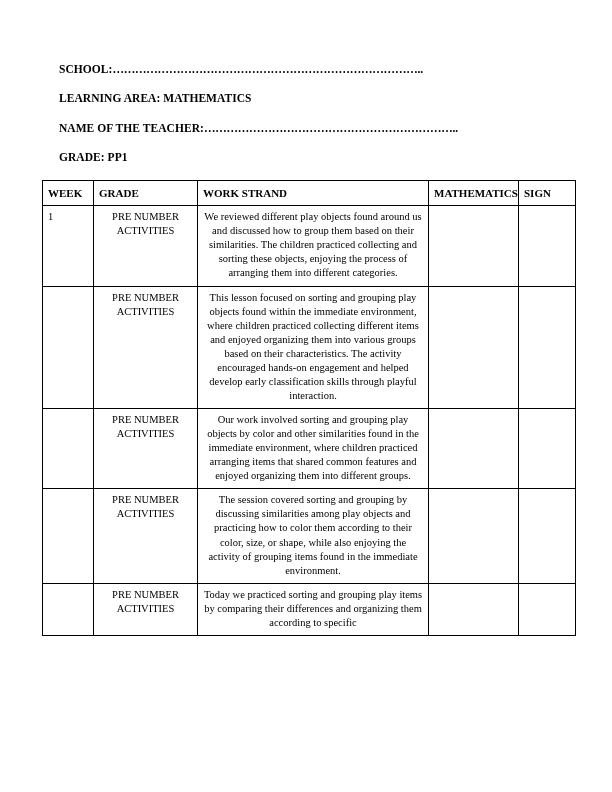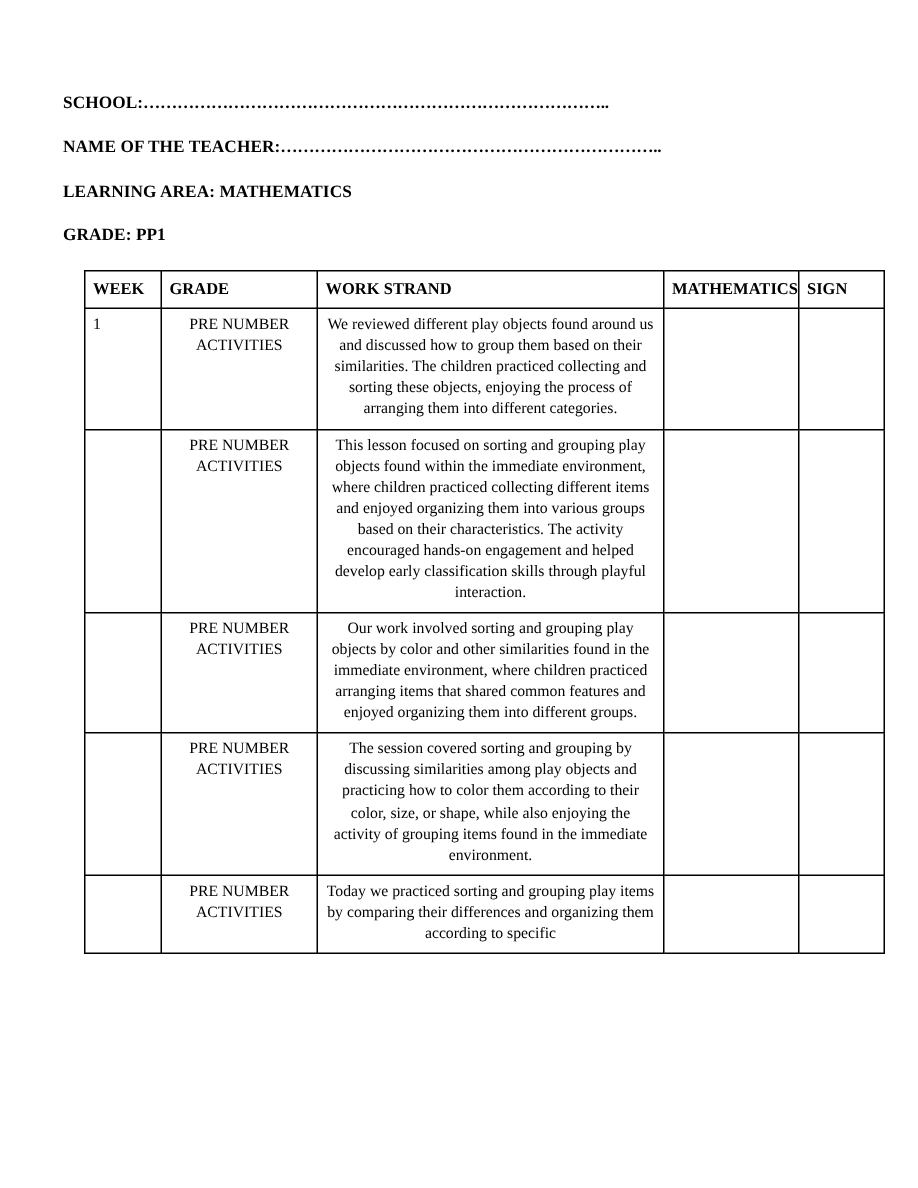--- a/index.html
+++ b/index.html
@@ -15,42 +15,42 @@
     overflow: hidden;
   }
   .page {
     position: relative;
     width: 612px;
     height: 792px;
     box-sizing: border-box;
     padding: 62px 40px 0 40px;
   }
   .header-block {
-    margin-left: 2px;
+    margin-left: 19px;
   }
   .header-line {
     font-size: 11.5px;
     font-weight: bold;
     line-height: 1.25;
     margin-bottom: 15px;
     white-space: nowrap;
     letter-spacing: 0.05px;
   }
   .header-line .dots {
     font-weight: bold;
     letter-spacing: -0.2px;
   }
   .header-line.tight {
     margin-bottom: 14px;
   }
   table.cov {
     border-collapse: collapse;
     width: 533px;
     margin-top: 8px;
-    margin-left: 16px;
+    margin-left: 2px;
     table-layout: fixed;
   }
   table.cov th, table.cov td {
     border: 1px solid #000000;
     vertical-align: top;
     padding: 4px 5px 5px 5px;
     font-size: 10.5px;
     line-height: 1.34;
   }
   table.cov th {
@@ -83,24 +83,24 @@
 </style>
 </head>
 <body>
 
 <div class="page">
 
   <div class="header-block">
     <div class="header-line">
       <span>SCHOOL:</span><span class="dots">………………………………………………………………………..</span>
     </div>
+    <div class="header-line">LEARNING AREA: MATHEMATICS</div>
     <div class="header-line">
       <span>NAME OF THE TEACHER:</span><span class="dots">…………………………………………………………..</span>
     </div>
-    <div class="header-line">LEARNING AREA: MATHEMATICS</div>
     <div class="header-line">GRADE:  PP1</div>
   </div>
 
   <table class="cov">
     <colgroup>
       <col class="c-week">
       <col class="c-strand">
       <col class="c-work">
       <col class="c-refl">
       <col class="c-sign">

